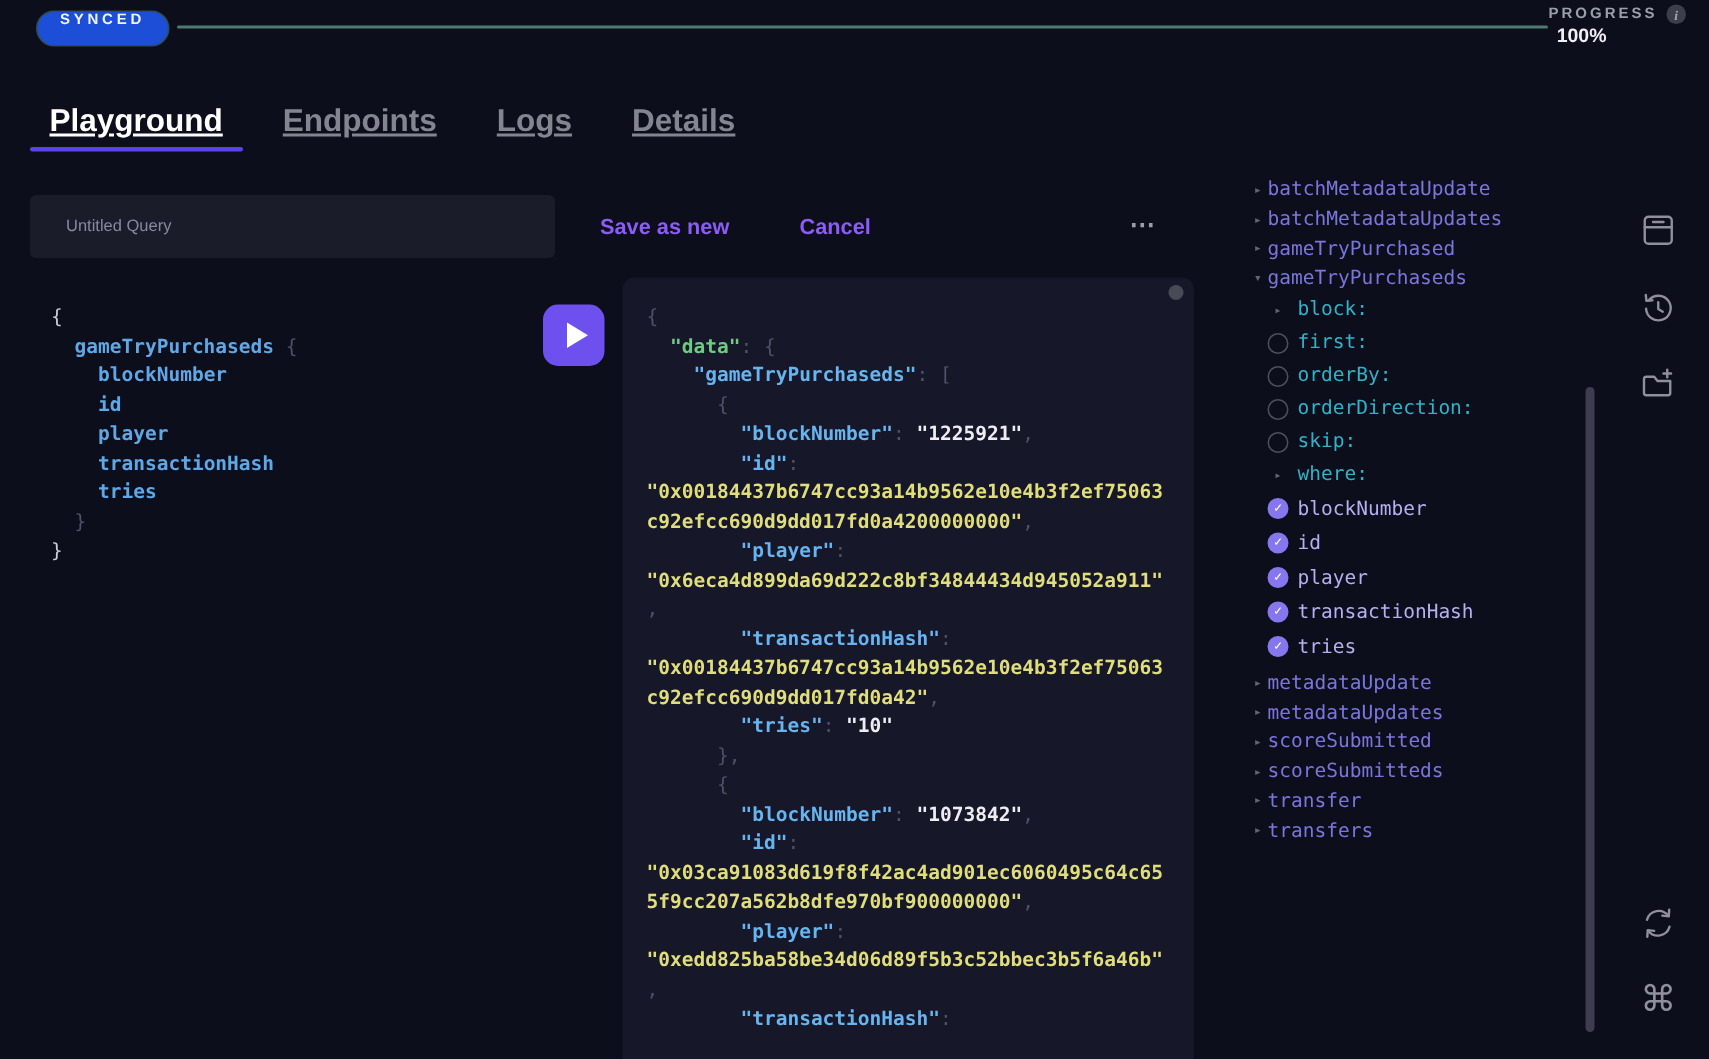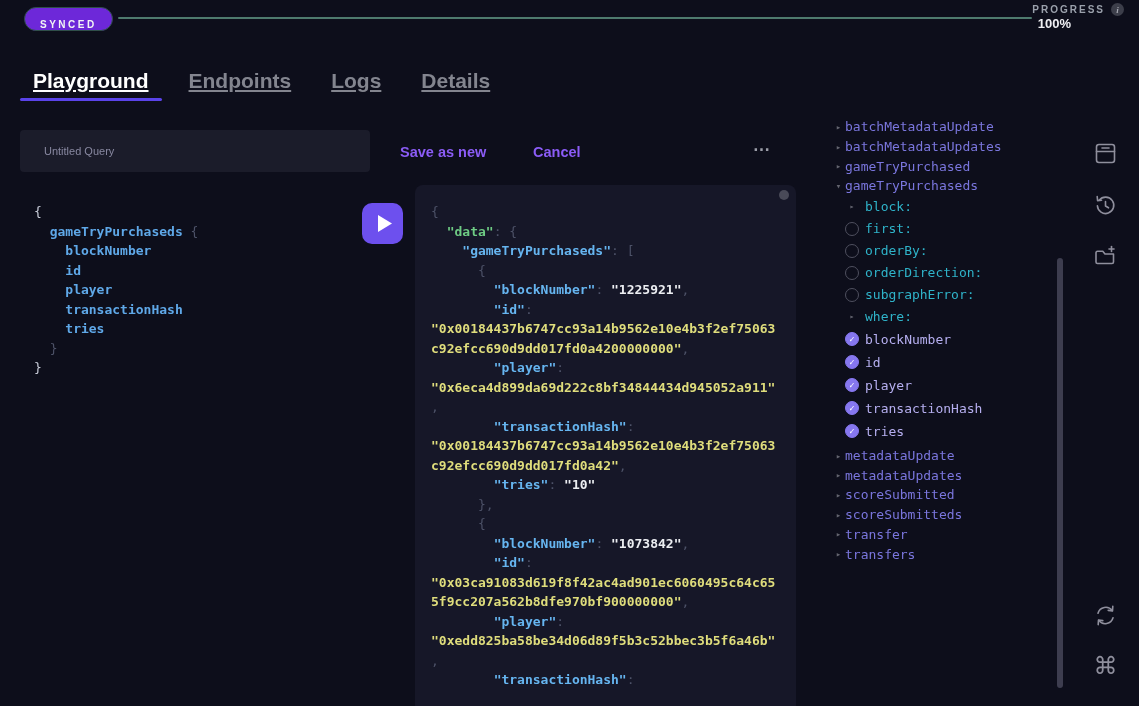--- a/index.html
+++ b/index.html
@@ -11,23 +11,23 @@
     position:relative;
     overflow:hidden;
   }
   .mono { font-family:"DejaVu Sans Mono", monospace; }
 
   
   .status-bar { position:absolute; left:0; top:0; width:1139px; height:40px; }
   .synced-badge {
     position:absolute; left:24px; top:7px; height:24px;
     padding:0 15px; border-radius:13px;
-    border:1px solid #2f4f49; background:#6d28d9;
+    border:1px solid #2f4f49; background:#1d4ed8;
     color:#f2f4f4; font-size:10px; font-weight:bold; letter-spacing:2.5px;
-    display:flex; align-items:flex-end;
+    display:flex; align-items:flex-start;
   }
   .progress-line { position:absolute; left:118px; top:17px; width:914px; height:2px; background:#4e7a6e; border-radius:1px; }
   .progress-label-row { position:absolute; right:15px; top:3px; display:flex; align-items:center; gap:6px; }
   .progress-label { color:#9aa0ab; font-size:10px; font-weight:bold; letter-spacing:2px; }
   .info-icon { width:13px; height:13px; border-radius:50%; background:#3c3e4a; color:#a6a8b2; font-size:9px; font-weight:bold; display:flex; align-items:center; justify-content:center; font-family:"Liberation Serif", serif; font-style:italic; }
   .progress-value { position:absolute; right:68px; top:16px; color:#f0f0f4; font-size:13px; font-weight:bold; }
 
   
   .tabs { position:absolute; left:20px; top:64px; display:flex; height:34px; }
   .tab { padding:0 13px; font-size:21px; font-weight:bold; color:#83858f; display:flex; align-items:center; position:relative; cursor:default; margin-right:14px;text-decoration:underline; }
@@ -207,21 +207,21 @@
     <div class="explorer-row row-arg">
       <span class="circle lvl1"></span>
       <span class="lbl-arg">orderBy:</span>
     </div>
     <div class="explorer-row row-arg">
       <span class="circle lvl1"></span>
       <span class="lbl-arg">orderDirection:</span>
     </div>
     <div class="explorer-row row-arg">
       <span class="circle lvl1"></span>
-      <span class="lbl-arg">subgraphError:</span>
+      <span class="lbl-arg">skip:</span>
     </div>
     <div class="explorer-row row-arg">
       <span class="caret-sm lvl1">▸</span>
       <span class="lbl-arg">where:</span>
     </div>
     <div class="explorer-row row-field">
       <span class="circle lvl1 checked">✓</span>
       <span class="lbl-field">blockNumber</span>
     </div>
     <div class="explorer-row row-field">

